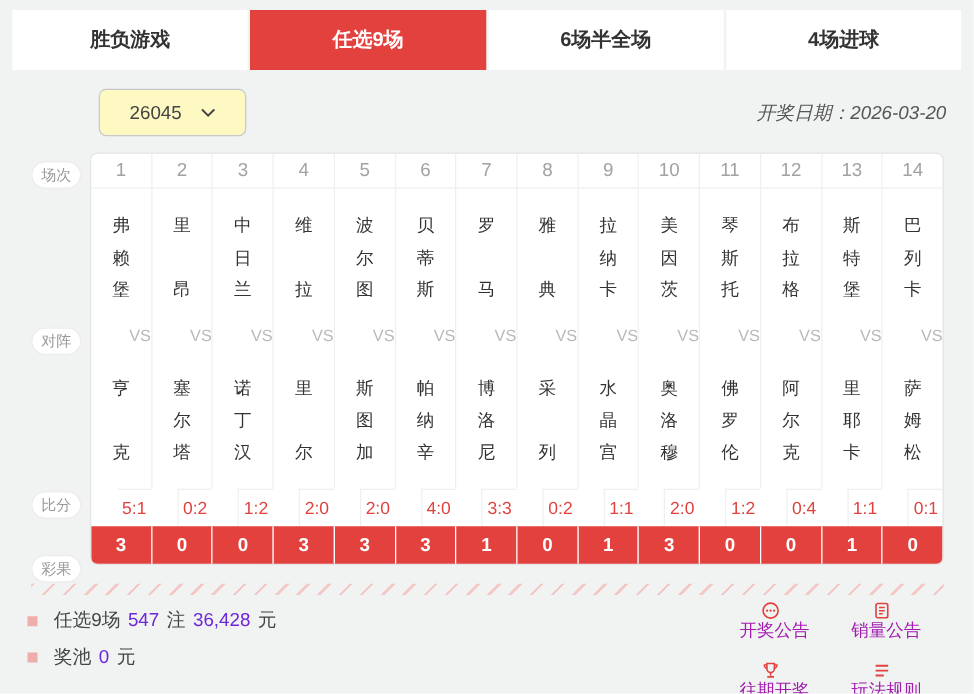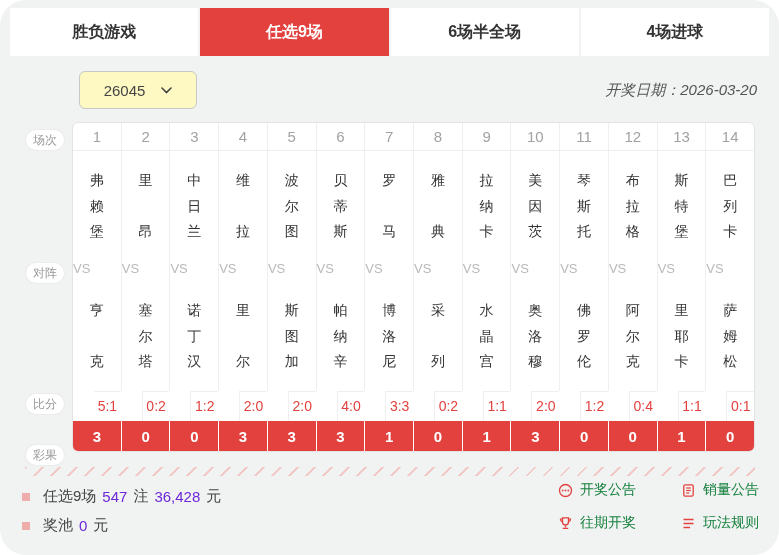--- a/index.html
+++ b/index.html
@@ -1,17 +1,17 @@
 <!DOCTYPE html>
 <html><head>
 <meta charset="utf-8">
 <style>
   html,body{margin:0;padding:0;}
   body{font-family:"Liberation Sans","DejaVu Sans",sans-serif;}
-  .page{position:relative;width:779px;height:555px;background:#f1f2f2;overflow:hidden;border-radius:26px;}
+  .page{position:relative;width:779px;height:555px;background:#f1f2f2;overflow:hidden;}
 
   
   .tabs{position:absolute;left:10px;top:8px;right:10px;height:48px;display:flex;gap:2px;}
   .tab{flex:1;background:#fff;color:#333;font-size:16px;font-weight:bold;
        display:flex;align-items:center;justify-content:center;cursor:pointer;}
   .tab.active{background:#e2413e;color:#fff;}
 
   
   .select{position:absolute;left:79px;top:71px;width:118px;height:38px;background:#fef9c3;
           border:1px solid #c8c8c8;border-radius:6px;box-sizing:border-box;
@@ -30,42 +30,42 @@
   .row.results .cell{height:31px;line-height:31px;background:#e2413e;color:#fff;font-weight:bold;font-size:15px;}
   .row.nums .cell + .cell,
   .row.matches .cell + .cell,
   .row.scores .cell + .cell{border-left:1px solid #efefef;}
   .row.results .cell + .cell{border-left:1px solid #fff;}
   .team-top,.team-bottom{position:absolute;left:0;right:0;height:66px;display:flex;
        flex-direction:column;justify-content:space-between;align-items:center;}
   .team-top{top:22px;}
   .team-bottom{top:152px;}
   .team-top span,.team-bottom span{line-height:15px;}
-  .vs{position:absolute;top:110px;left:0;right:0;text-align:left;color:#b9b9b9;font-size:13px;}
+  .vs{position:absolute;top:110px;left:0;right:0;text-align:right;color:#b9b9b9;font-size:13px;}
 
   
   .pill{position:absolute;left:26px;width:38px;height:20px;line-height:20px;text-align:center;
         background:#fff;border-radius:10px;color:#999;font-size:12px;box-shadow:0 0 0 1px #ececec;}
   .pill.p-session{top:130px;} .pill.p-matchup{top:263px;}
   .pill.p-score{top:394px;}   .pill.p-result{top:425px;margin-top:20px;}
 
   
   .divider{position:absolute;left:25px;right:24px;top:467px;height:9px;
            background:repeating-linear-gradient(135deg,#f4c8c6 0 2px,transparent 2px 12px);}
 
   
   .sum{position:absolute;left:22px;display:flex;align-items:center;font-size:15px;color:#444;}
   .sum.s1{top:487px;} .sum.s2{top:516px;}
   .bullet{width:8px;height:8px;background:#efaeab;margin-right:13px;}
   .red{color:#6d28d9;margin:0 6px;}
 
   
   .links{position:absolute;left:558px;top:481px;display:grid;
          grid-template-columns:123px auto;row-gap:15px;}
-  .link{display:flex;align-items:center;font-size:14px;color:#15803d;cursor:pointer;}
+  .link{display:flex;align-items:center;font-size:14px;color:#a21caf;cursor:pointer;flex-direction:column;}
   .link svg{margin-right:7px;flex:0 0 auto;}
 </style>
 </head>
 <body>
 
 <div class="page">
 
   <div class="tabs">
     <div class="tab">胜负游戏</div>
     <div class="tab active">任选9场</div>

